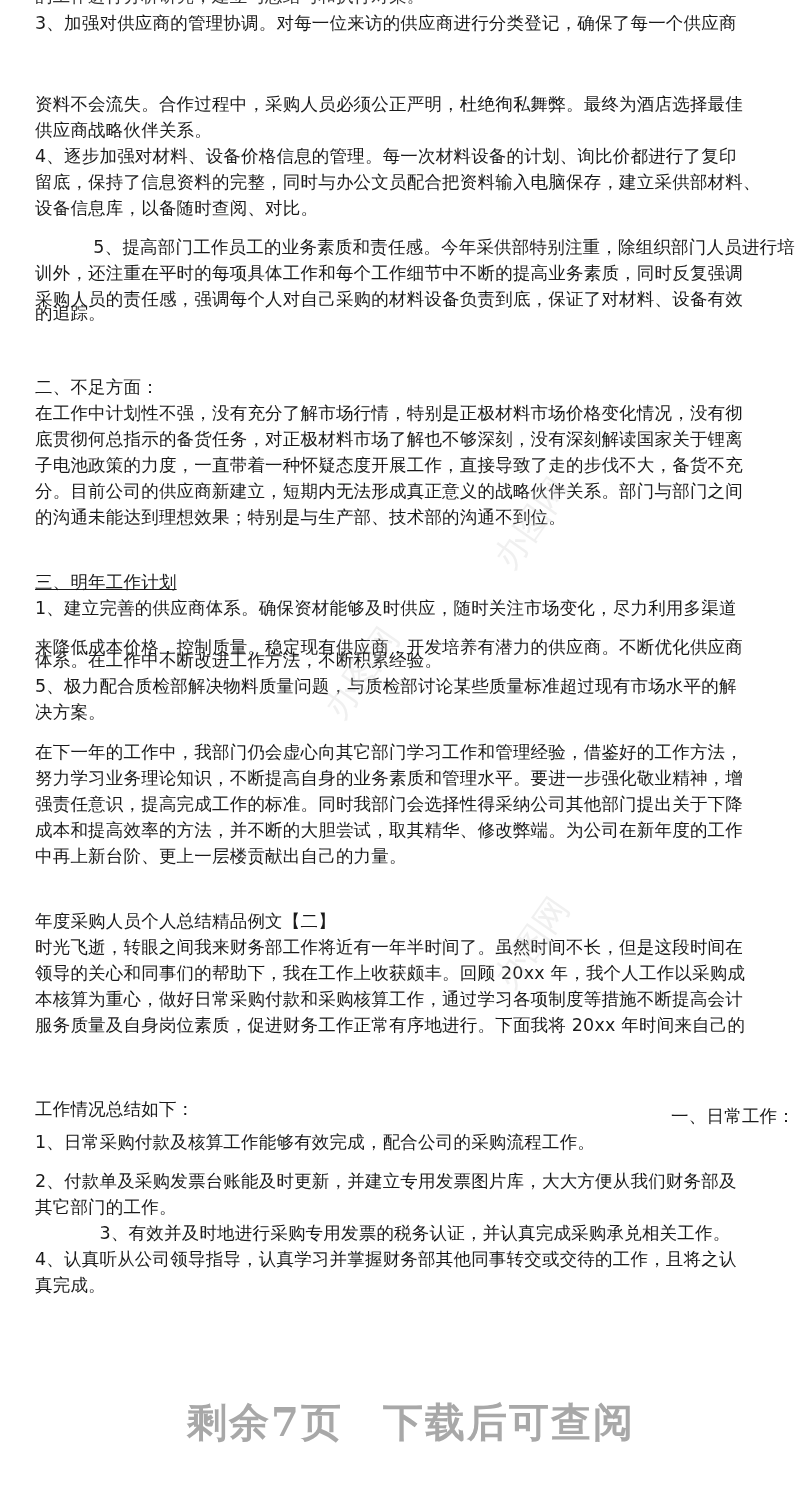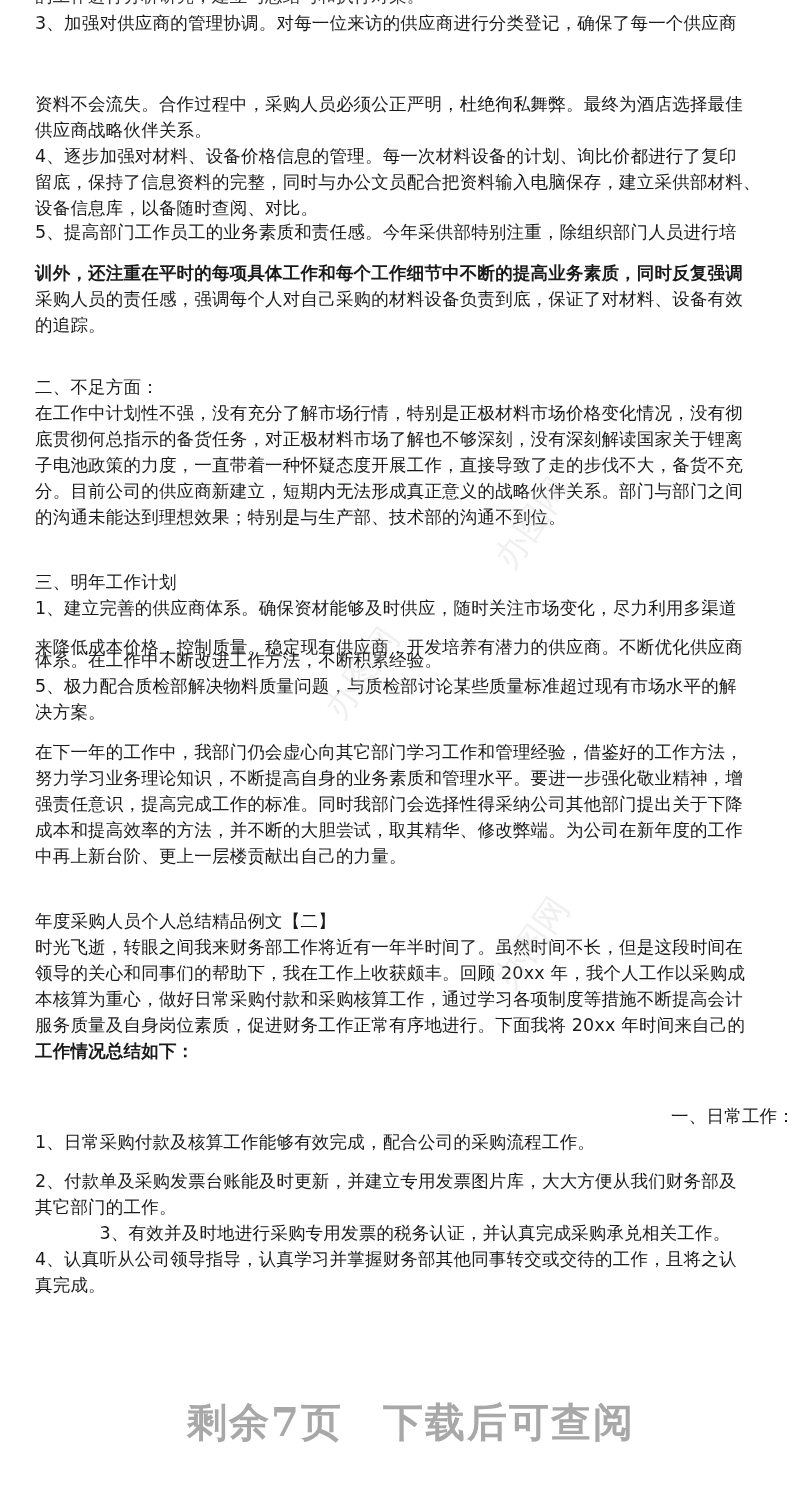--- a/index.html
+++ b/index.html
@@ -22,47 +22,47 @@
 
 <div class="page">
   <div class="line clipped">的工作进行分析研究，建立与总结与和执行对策。</div>
   <div id="lines">
       <div class="line" style="top: 10px;">3、加强对供应商的管理协调。对每一位来访的供应商进行分类登记，确保了每一个供应商</div>
       <div class="line" style="top: 91px;">资料不会流失。合作过程中，采购人员必须公正严明，杜绝徇私舞弊。最终为酒店选择最佳</div>
       <div class="line" style="top: 117px;">供应商战略伙伴关系。</div>
       <div class="line" style="top: 143px;">4、逐步加强对材料、设备价格信息的管理。每一次材料设备的计划、询比价都进行了复印</div>
       <div class="line" style="top: 169px;">留底，保持了信息资料的完整，同时与办公文员配合把资料输入电脑保存，建立采供部材料、</div>
       <div class="line" style="top: 195px;">设备信息库，以备随时查阅、对比。</div>
-      <div class="line" style="top: 219px;">5、提高部门工作员工的业务素质和责任感。今年采供部特别注重，除组织部门人员进行培</div>
-      <div class="line" style="top: 260px; font-weight: bold;">训外，还注重在平时的每项具体工作和每个工作细节中不断的提高业务素质，同时反复强调</div>
+      <div class="line" style="top: 234px; text-align: right;">5、提高部门工作员工的业务素质和责任感。今年采供部特别注重，除组织部门人员进行培</div>
+      <div class="line" style="top: 260px;">训外，还注重在平时的每项具体工作和每个工作细节中不断的提高业务素质，同时反复强调</div>
       <div class="line" style="top: 286px;">采购人员的责任感，强调每个人对自己采购的材料设备负责到底，保证了对材料、设备有效</div>
-      <div class="line" style="top: 312px;">的追踪。</div>
+      <div class="line" style="top: 300px;">的追踪。</div>
       <div class="line" style="top: 374px;">二、不足方面：</div>
       <div class="line" style="top: 400px;">在工作中计划性不强，没有充分了解市场行情，特别是正极材料市场价格变化情况，没有彻</div>
       <div class="line" style="top: 426px;">底贯彻何总指示的备货任务，对正极材料市场了解也不够深刻，没有深刻解读国家关于锂离</div>
       <div class="line" style="top: 452px;">子电池政策的力度，一直带着一种怀疑态度开展工作，直接导致了走的步伐不大，备货不充</div>
       <div class="line" style="top: 478px;">分。目前公司的供应商新建立，短期内无法形成真正意义的战略伙伴关系。部门与部门之间</div>
       <div class="line" style="top: 504px;">的沟通未能达到理想效果；特别是与生产部、技术部的沟通不到位。</div>
-      <div class="line" style="top: 569px;">三、明年工作计划</div>
+      <div class="line" style="top: 569px; text-decoration: underline;">三、明年工作计划</div>
       <div class="line" style="top: 595px;">1、建立完善的供应商体系。确保资材能够及时供应，随时关注市场变化，尽力利用多渠道</div>
       <div class="line" style="top: 634px;">来降低成本价格，控制质量。稳定现有供应商，开发培养有潜力的供应商。不断优化供应商</div>
       <div class="line" style="top: 647px;">体系。在工作中不断改进工作方法，不断积累经验。</div>
       <div class="line" style="top: 673px;">5、极力配合质检部解决物料质量问题，与质检部讨论某些质量标准超过现有市场水平的解</div>
       <div class="line" style="top: 699px;">决方案。</div>
       <div class="line" style="top: 739px;">在下一年的工作中，我部门仍会虚心向其它部门学习工作和管理经验，借鉴好的工作方法，</div>
       <div class="line" style="top: 765px;">努力学习业务理论知识，不断提高自身的业务素质和管理水平。要进一步强化敬业精神，增</div>
       <div class="line" style="top: 791px;">强责任意识，提高完成工作的标准。同时我部门会选择性得采纳公司其他部门提出关于下降</div>
       <div class="line" style="top: 817px;">成本和提高效率的方法，并不断的大胆尝试，取其精华、修改弊端。为公司在新年度的工作</div>
       <div class="line" style="top: 843px;">中再上新台阶、更上一层楼贡献出自己的力量。</div>
       <div class="line" style="top: 908px;">年度采购人员个人总结精品例文【二】</div>
       <div class="line" style="top: 934px;">时光飞逝，转眼之间我来财务部工作将近有一年半时间了。虽然时间不长，但是这段时间在</div>
       <div class="line" style="top: 960px;">领导的关心和同事们的帮助下，我在工作上收获颇丰。回顾 20xx 年，我个人工作以采购成</div>
       <div class="line" style="top: 986px;">本核算为重心，做好日常采购付款和采购核算工作，通过学习各项制度等措施不断提高会计</div>
       <div class="line" style="top: 1012px;">服务质量及自身岗位素质，促进财务工作正常有序地进行。下面我将 20xx 年时间来自己的</div>
-      <div class="line" style="top: 1038px; font-weight: bold;">工作情况总结如下：</div>
+      <div class="line" style="top: 1096px;">工作情况总结如下：</div>
       <div class="line" style="top: 1103px; text-align: right;">一、日常工作：</div>
       <div class="line" style="top: 1129px;">1、日常采购付款及核算工作能够有效完成，配合公司的采购流程工作。</div>
       <div class="line" style="top: 1168px;">2、付款单及采购发票台账能及时更新，并建立专用发票图片库，大大方便从我们财务部及</div>
       <div class="line" style="top: 1194px;">其它部门的工作。</div>
       <div class="line" style="top: 1220px; text-align: center;">3、有效并及时地进行采购专用发票的税务认证，并认真完成采购承兑相关工作。</div>
       <div class="line" style="top: 1246px;">4、认真听从公司领导指导，认真学习并掌握财务部其他同事转交或交待的工作，且将之认</div>
       <div class="line" style="top: 1272px;">真完成。</div>
     </div>
   <div id="watermarks">
       <div class="watermark" style="left: 470px; top: 500px;">办图网</div>

